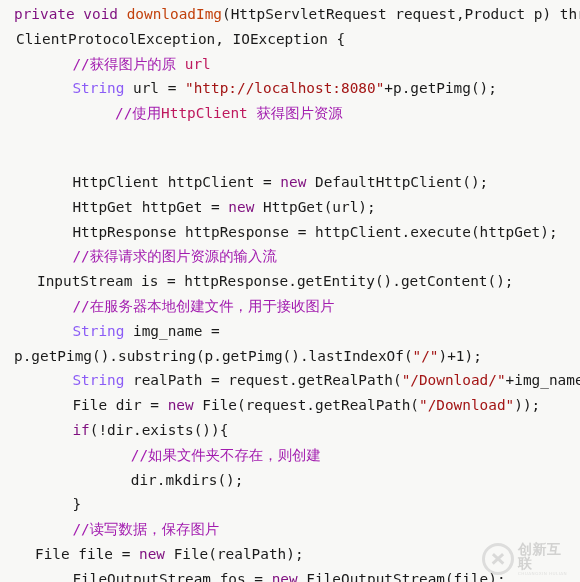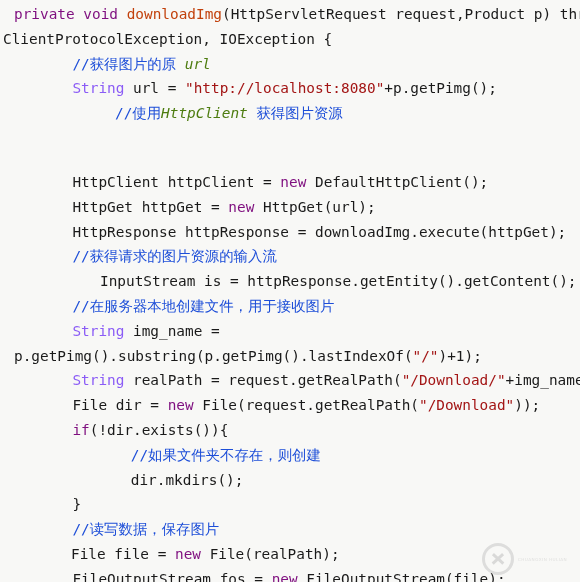--- a/index.html
+++ b/index.html
@@ -27,22 +27,22 @@
     font-size: 14.4px;
     white-space: pre;
     color: #1a1a1a;
     padding-left: 14px;
     letter-spacing: 0px;
   }
   .tok-kw      { color: #7f0f7f; }   
   .tok-type    { color: #8b5cf6; text-align: right; }   
   .tok-fn      { color: #c2410c; }   
   .tok-str     { color: #a31515; }   
-  .tok-cmt     { color: #1d4ed8; }   
-  .tok-cmt-hl  { color: #4d7c0f; font-style: italic; }   
+  .tok-cmt     { color: #a21caf; }   
+  .tok-cmt-hl  { color: #be185d; }   
   .tok-num     { color: #1a1a1a; }
   .tok-plain   { color: #1a1a1a; }
 
   
   #watermark {
     position: absolute;
     right: 6px;
     bottom: 4px;
     width: 92px;
     height: 38px;
@@ -92,44 +92,45 @@
     letter-spacing: 0.4px;
     margin-top: 2px;
   }
 </style>
 </head>
 <body>
 
 <div id="code-block" style="background: rgb(248, 248, 246);">
   <div id="code-lines">
       <div class="code-line" style="padding-left: 14px;"><span class="tok-kw">private</span><span class="tok-plain"> </span><span class="tok-kw">void</span><span class="tok-plain"> </span><span class="tok-fn">downloadImg</span><span class="tok-plain">(HttpServletRequest request,Product p) throws</span></div>
-      <div class="code-line" style="padding-left: 3px;"><span class="tok-plain">ClientProtocolException, IOException {</span></div>
+      <div class="code-line" style="padding-left: 16px;"><span class="tok-plain">ClientProtocolException, IOException {</span></div>
       <div class="code-line" style="padding-left: 72.4px;"><span class="tok-cmt">//获得图片的原 </span><span class="tok-cmt-hl">url</span></div>
       <div class="code-line" style="padding-left: 72.4px;"><span class="tok-type">String</span><span class="tok-plain"> url = </span><span class="tok-str">"http://localhost:8080"</span><span class="tok-plain">+p.getPimg();</span></div>
       <div class="code-line" style="padding-left: 115px;"><span class="tok-cmt">//使用</span><span class="tok-cmt-hl">HttpClient</span><span class="tok-cmt"> 获得图片资源</span></div>
       <div class="code-line" style="padding-left: 72.4px; margin-top: 44px;"><span class="tok-plain">HttpClient httpClient = </span><span class="tok-kw">new</span><span class="tok-plain"> DefaultHttpClient();</span></div>
       <div class="code-line" style="padding-left: 72.4px;"><span class="tok-plain">HttpGet httpGet = </span><span class="tok-kw">new</span><span class="tok-plain"> HttpGet(url);</span></div>
-      <div class="code-line" style="padding-left: 72.4px;"><span class="tok-plain">HttpResponse httpResponse = downloadImg.execute(httpGet);</span></div>
+      <div class="code-line" style="padding-left: 72.4px;"><span class="tok-plain">HttpResponse httpResponse = httpClient.execute(httpGet);</span></div>
       <div class="code-line" style="padding-left: 72.4px;"><span class="tok-cmt">//获得请求的图片资源的输入流</span></div>
-      <div class="code-line" style="padding-left: 100px;"><span class="tok-plain">InputStream is = httpResponse.getEntity().getContent();</span></div>
+      <div class="code-line" style="padding-left: 37px;"><span class="tok-plain">InputStream is = httpResponse.getEntity().getContent();</span></div>
       <div class="code-line" style="padding-left: 72.4px;"><span class="tok-cmt">//在服务器本地创建文件，用于接收图片</span></div>
       <div class="code-line" style="padding-left: 72.4px;"><span class="tok-type">String</span><span class="tok-plain"> img_name = </span></div>
       <div class="code-line" style=""><span class="tok-plain">p.getPimg().substring(p.getPimg().lastIndexOf(</span><span class="tok-str">"/"</span><span class="tok-plain">)+1);</span></div>
       <div class="code-line" style="padding-left: 72.4px;"><span class="tok-type">String</span><span class="tok-plain"> realPath = request.getRealPath(</span><span class="tok-str">"/Download/"</span><span class="tok-plain">+img_name);</span></div>
       <div class="code-line" style="padding-left: 72.4px;"><span class="tok-plain">File dir = </span><span class="tok-kw">new</span><span class="tok-plain"> File(request.getRealPath(</span><span class="tok-str">"/Download"</span><span class="tok-plain">));</span></div>
       <div class="code-line" style="padding-left: 72.4px;"><span class="tok-kw">if</span><span class="tok-plain">(!dir.exists()){</span></div>
       <div class="code-line" style="padding-left: 130.8px;"><span class="tok-cmt">//如果文件夹不存在，则创建</span></div>
       <div class="code-line" style="padding-left: 130.8px;"><span class="tok-plain">dir.mkdirs();</span></div>
       <div class="code-line" style="padding-left: 72.4px;"><span class="tok-plain">}</span></div>
       <div class="code-line" style="padding-left: 72.4px;"><span class="tok-cmt">//读写数据，保存图片</span></div>
-      <div class="code-line" style="padding-left: 71px;"><span class="tok-plain">File file = </span><span class="tok-kw">new</span><span class="tok-plain"> File(realPath);</span></div>
+      <div class="code-line" style="padding-left: 35px;"><span class="tok-plain">File file = </span><span class="tok-kw">new</span><span class="tok-plain"> File(realPath);</span></div>
       <div class="code-line" style="padding-left: 72.4px;"><span class="tok-plain">FileOutputStream fos = </span><span class="tok-kw">new</span><span class="tok-plain"> FileOutputStream(file);</span></div>
       <div class="code-line" style="padding-left: 72.4px;"><span class="tok-type">int</span><span class="tok-plain"> b = </span><span class="tok-num">0</span><span class="tok-plain">;</span></div>
       <div class="code-line" style="padding-left: 72.4px;"><span class="tok-kw">while</span><span class="tok-plain">((b = is.read())!=-</span><span class="tok-num">1</span><span class="tok-plain">){</span></div>
     </div>
 
   <div id="watermark">
     <div class="wm-mark"></div>
     <div class="wm-text">
+      <span class="wm-title">创新互联</span>
       <span class="wm-sub">CHUANGXIN HULIAN</span>
     </div>
   </div>
 </div>
 
 </body></html>

